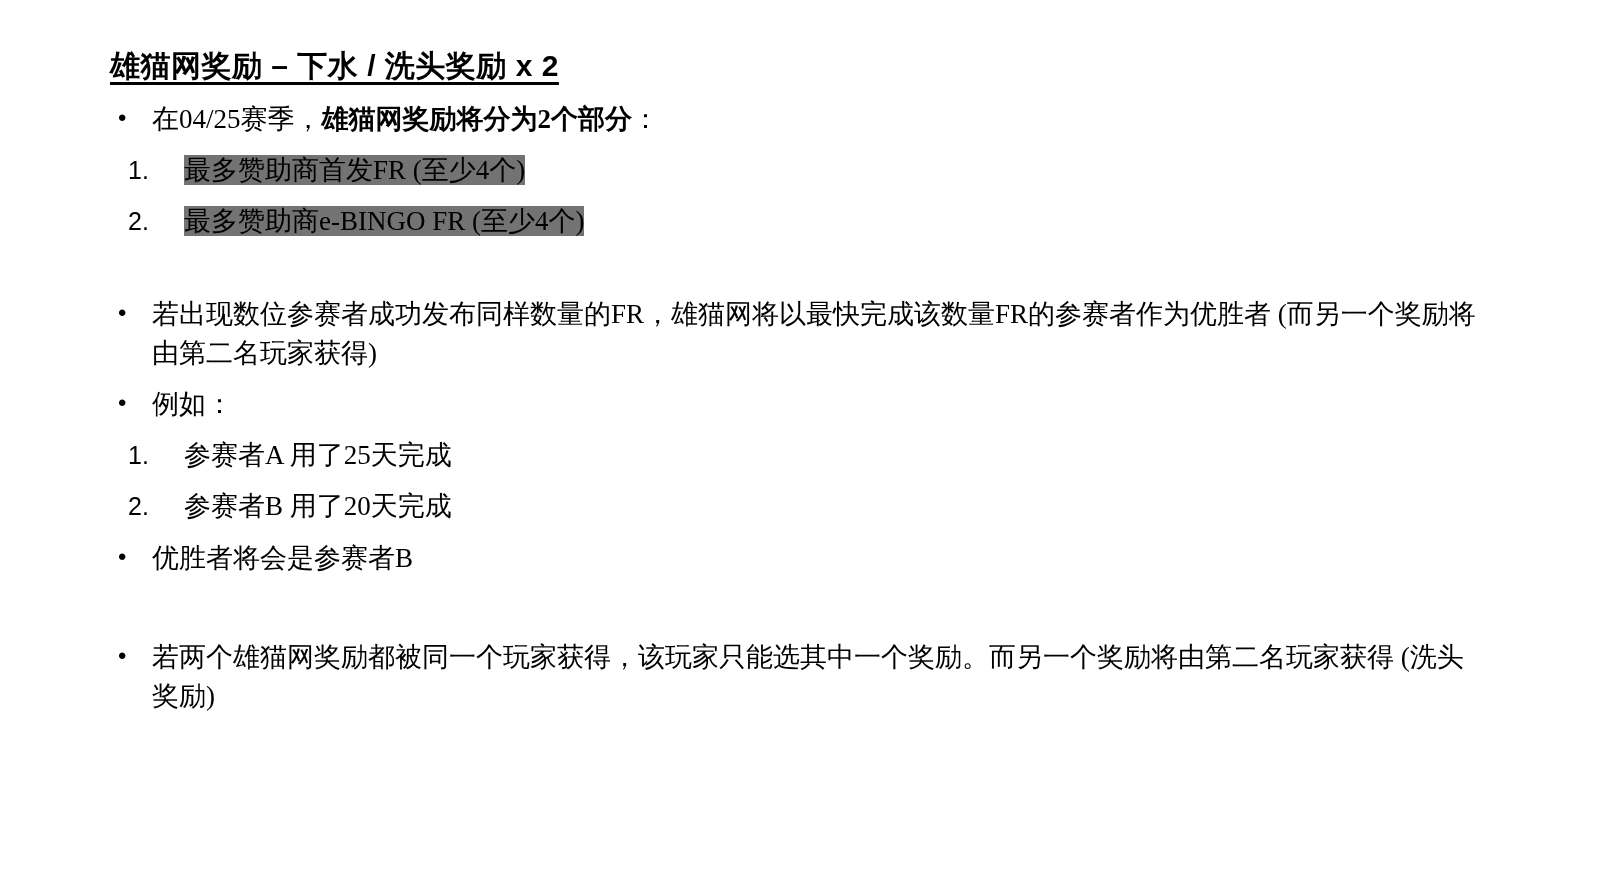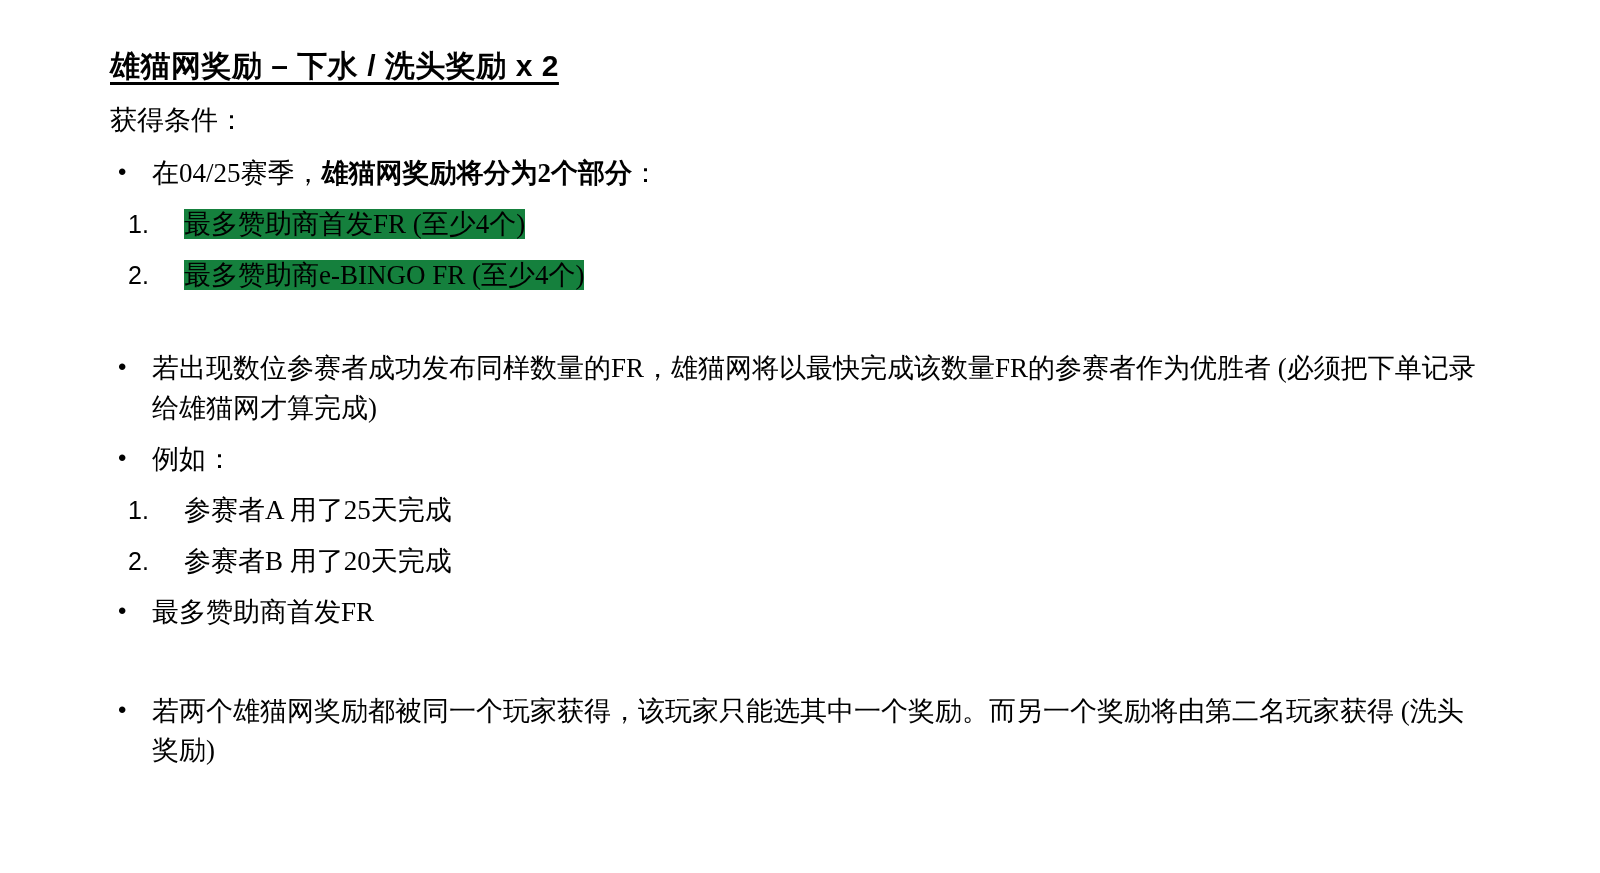--- a/index.html
+++ b/index.html
@@ -62,77 +62,76 @@
     line-height: 1.55;
   }
   .bullet-text {
     flex: 1 1 auto;
     font-family: Liberation Serif, serif;
   }
   .bullet-text b {
     font-weight: bold;
   }
   .hl {
-    background: #15803d;
+    background: #737373;
   }
   .spacer-md { height: 42px; }
   .spacer-lg { height: 48px; }
   .indent-num {
     padding-left: 14px;
   }
 </style>
 </head>
 <body>
 
 <div class="page">
 
   <h1 class="title">雄猫网奖励 – 下水 / 洗头奖励 x 2</h1>
 
-  <div class="subtitle">获得条件：</div>
 
   <div class="bullet-row">
     <span class="bullet-mark">•</span>
     <span class="bullet-text"><span>在04/25赛季，</span><b>雄猫网奖励将分为2个部分</b><span>：</span></span>
   </div>
 
   <div class="bullet-row indent-num">
     <span class="num-mark">1.</span>
     <span class="bullet-text"><span class="hl">最多赞助商首发FR (至少4个)</span></span>
   </div>
 
   <div class="bullet-row indent-num">
     <span class="num-mark">2.</span>
     <span class="bullet-text"><span class="hl">最多赞助商e-BINGO FR (至少4个)</span></span>
   </div>
 
   <div class="spacer-md"></div>
 
   <div class="bullet-row">
     <span class="bullet-mark">•</span>
-    <span class="bullet-text">若出现数位参赛者成功发布同样数量的FR，雄猫网将以最快完成该数量FR的参赛者作为优胜者 (必须把下单记录给雄猫网才算完成)</span>
+    <span class="bullet-text">若出现数位参赛者成功发布同样数量的FR，雄猫网将以最快完成该数量FR的参赛者作为优胜者 (而另一个奖励将由第二名玩家获得)</span>
   </div>
 
   <div class="bullet-row">
     <span class="bullet-mark">•</span>
     <span class="bullet-text">例如：</span>
   </div>
 
   <div class="bullet-row indent-num">
     <span class="num-mark">1.</span>
     <span class="bullet-text">参赛者A 用了25天完成</span>
   </div>
 
   <div class="bullet-row indent-num">
     <span class="num-mark">2.</span>
     <span class="bullet-text">参赛者B 用了20天完成</span>
   </div>
 
   <div class="bullet-row">
     <span class="bullet-mark">•</span>
-    <span class="bullet-text">最多赞助商首发FR</span>
+    <span class="bullet-text">优胜者将会是参赛者B</span>
   </div>
 
   <div class="spacer-lg"></div>
 
   <div class="bullet-row">
     <span class="bullet-mark">•</span>
     <span class="bullet-text">若两个雄猫网奖励都被同一个玩家获得，该玩家只能选其中一个奖励。而另一个奖励将由第二名玩家获得 (洗头奖励)</span>
   </div>
 
 </div>

